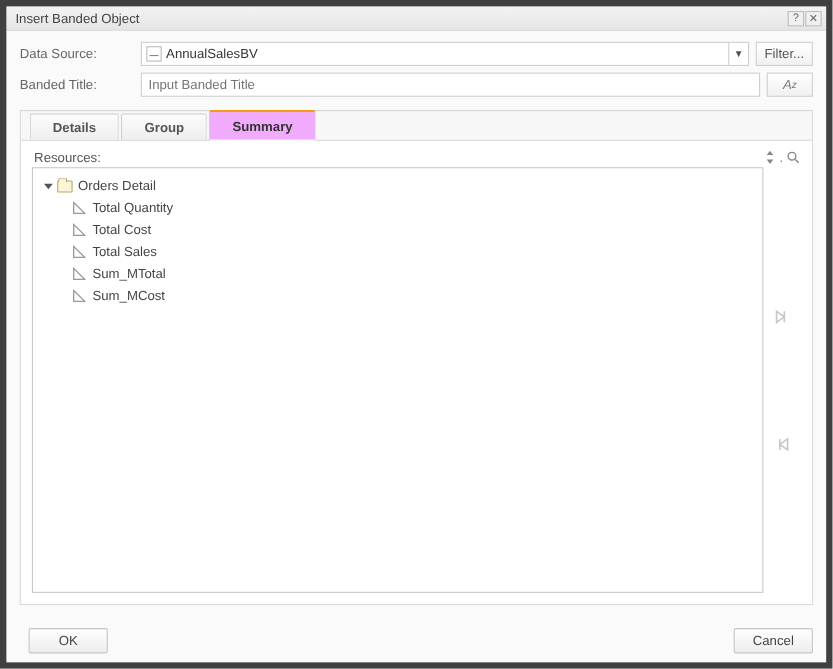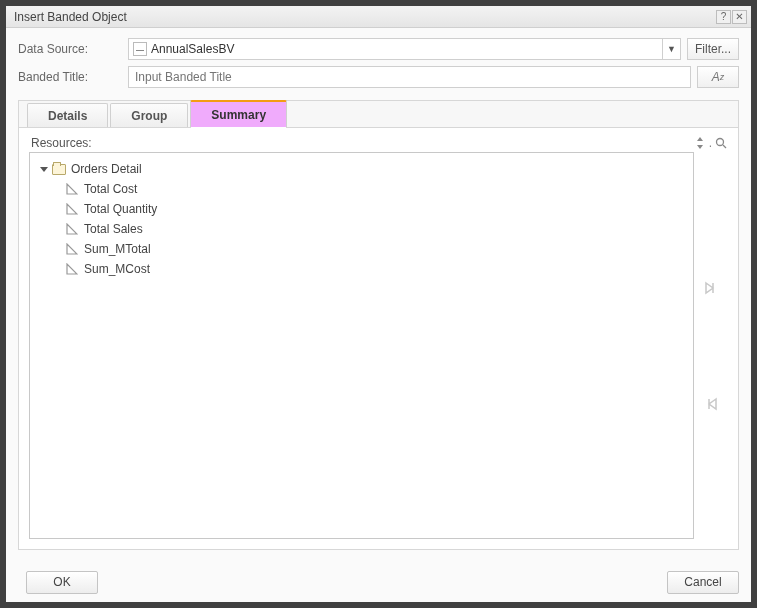--- a/index.html
+++ b/index.html
@@ -230,27 +230,27 @@
           <div class="tree-panel">
             <div class="tree-row">
               <span class="tree-caret"></span>
               <span class="folder-icon"></span>
               <span class="tree-label">Orders Detail</span>
             </div>
             <div class="tree-row child">
               <svg class="field-icon" viewBox="0 0 12 12">
                   <path d="M1 11 L11 11 L1 1 Z" fill="none" stroke="#999" stroke-width="1.2"></path>
                 </svg>
+              <span class="tree-label">Total Quantity</span>
+            </div>
+            <div class="tree-row child">
+              <svg class="field-icon" viewBox="0 0 12 12">
+                  <path d="M1 11 L11 11 L1 1 Z" fill="none" stroke="#999" stroke-width="1.2"></path>
+                </svg>
               <span class="tree-label">Total Cost</span>
-            </div>
-            <div class="tree-row child">
-              <svg class="field-icon" viewBox="0 0 12 12">
-                  <path d="M1 11 L11 11 L1 1 Z" fill="none" stroke="#999" stroke-width="1.2"></path>
-                </svg>
-              <span class="tree-label">Total Quantity</span>
             </div>
             <div class="tree-row child">
               <svg class="field-icon" viewBox="0 0 12 12">
                   <path d="M1 11 L11 11 L1 1 Z" fill="none" stroke="#999" stroke-width="1.2"></path>
                 </svg>
               <span class="tree-label">Total Sales</span>
             </div>
             <div class="tree-row child">
               <svg class="field-icon" viewBox="0 0 12 12">
                   <path d="M1 11 L11 11 L1 1 Z" fill="none" stroke="#999" stroke-width="1.2"></path>

